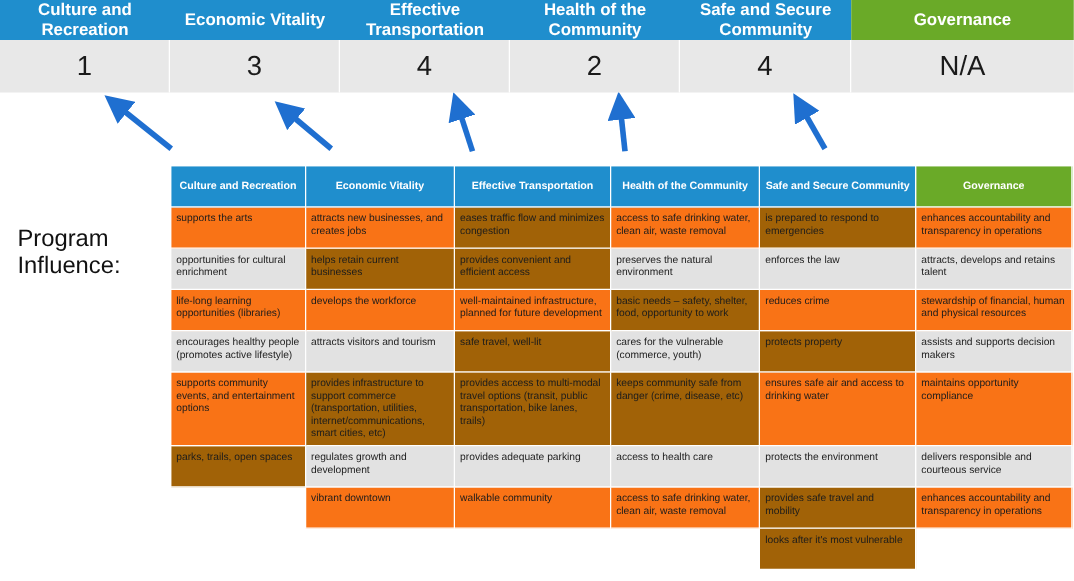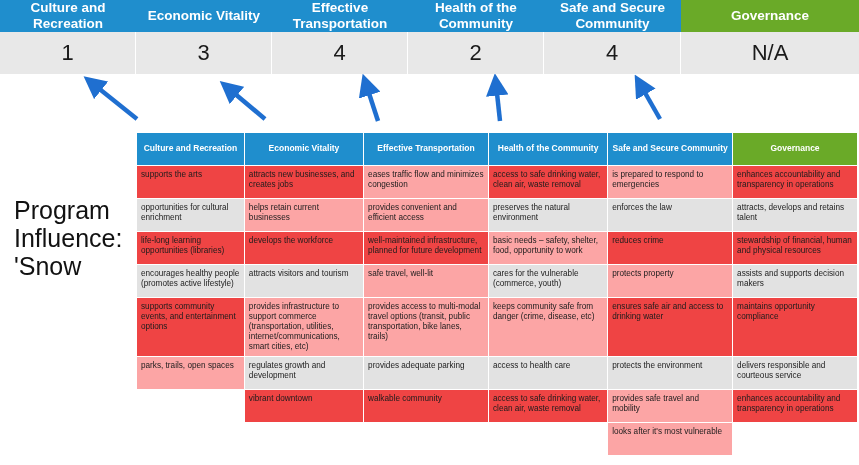--- a/index.html
+++ b/index.html
@@ -64,23 +64,23 @@
     top: 74px;
     width: 859px;
     height: 56px;
     pointer-events: none;
   }
 
   
   #left-label {
     position: absolute;
     left: 14px;
-    top: 196px;
+    top: 181px;
     width: 120px;
-    font-size: 25px;
+    font-size: 19px;
     color: #111111;
     line-height: 1.12;
     font-family: "Liberation Sans", sans-serif;
   }
 
   
   #matrix {
     position: absolute;
     left: 136px;
     top: 132px;
@@ -98,24 +98,24 @@
     line-height: 1.15;
     border: 1px solid #ffffff;
   }
   #matrix td {
     font-size: 8.2px;
     color: #1c1c1c;
     vertical-align: top;
     padding: 4px 4px;
     line-height: 1.22;
     border: 1px solid #ffffff;
-    background: #ef4444;
+    background: #f97316;
   }
   #matrix td.alt { background: #e2e2e2; margin-left: 28px; }
-  #matrix td.hl { background: #fca5a5; }
+  #matrix td.hl { background: #a16207; }
   #matrix td.empty { background: #ffffff; border: none; }
   #matrix tr { height: 33px; }
 </style>
 </head>
 <body>
 
 <div id="top-bar">
   <div class="top-header-row">
       <div class="top-header-cell" style="background: rgb(31, 142, 205); width: 136px;">Culture and Recreation</div>
       <div class="top-header-cell" style="background: rgb(31, 142, 205); width: 136px;">Economic Vitality</div>
@@ -147,21 +147,20 @@
       <line x1="378" y1="47" x2="366" y2="10"></line>
       <line x1="500" y1="47" x2="496" y2="10"></line>
       <line x1="660" y1="45" x2="640" y2="10"></line>
     </g>
   </svg>
 </div>
 
 <div id="left-label">
   <div>Program</div>
   <div>Influence:</div>
-  <div>'Snow</div>
 </div>
 
 <table id="matrix">
   <thead>
     <tr>
         <th style="background: rgb(31, 142, 205); width: 90px;">Culture and Recreation</th>
         <th style="background: rgb(31, 142, 205); width: 100px;">Economic Vitality</th>
         <th style="background: rgb(31, 142, 205); width: 105px;">Effective Transportation</th>
         <th style="background: rgb(31, 142, 205); width: 100px;">Health of the Community</th>
         <th style="background: rgb(31, 142, 205); width: 105px;">Safe and Secure Community</th>

